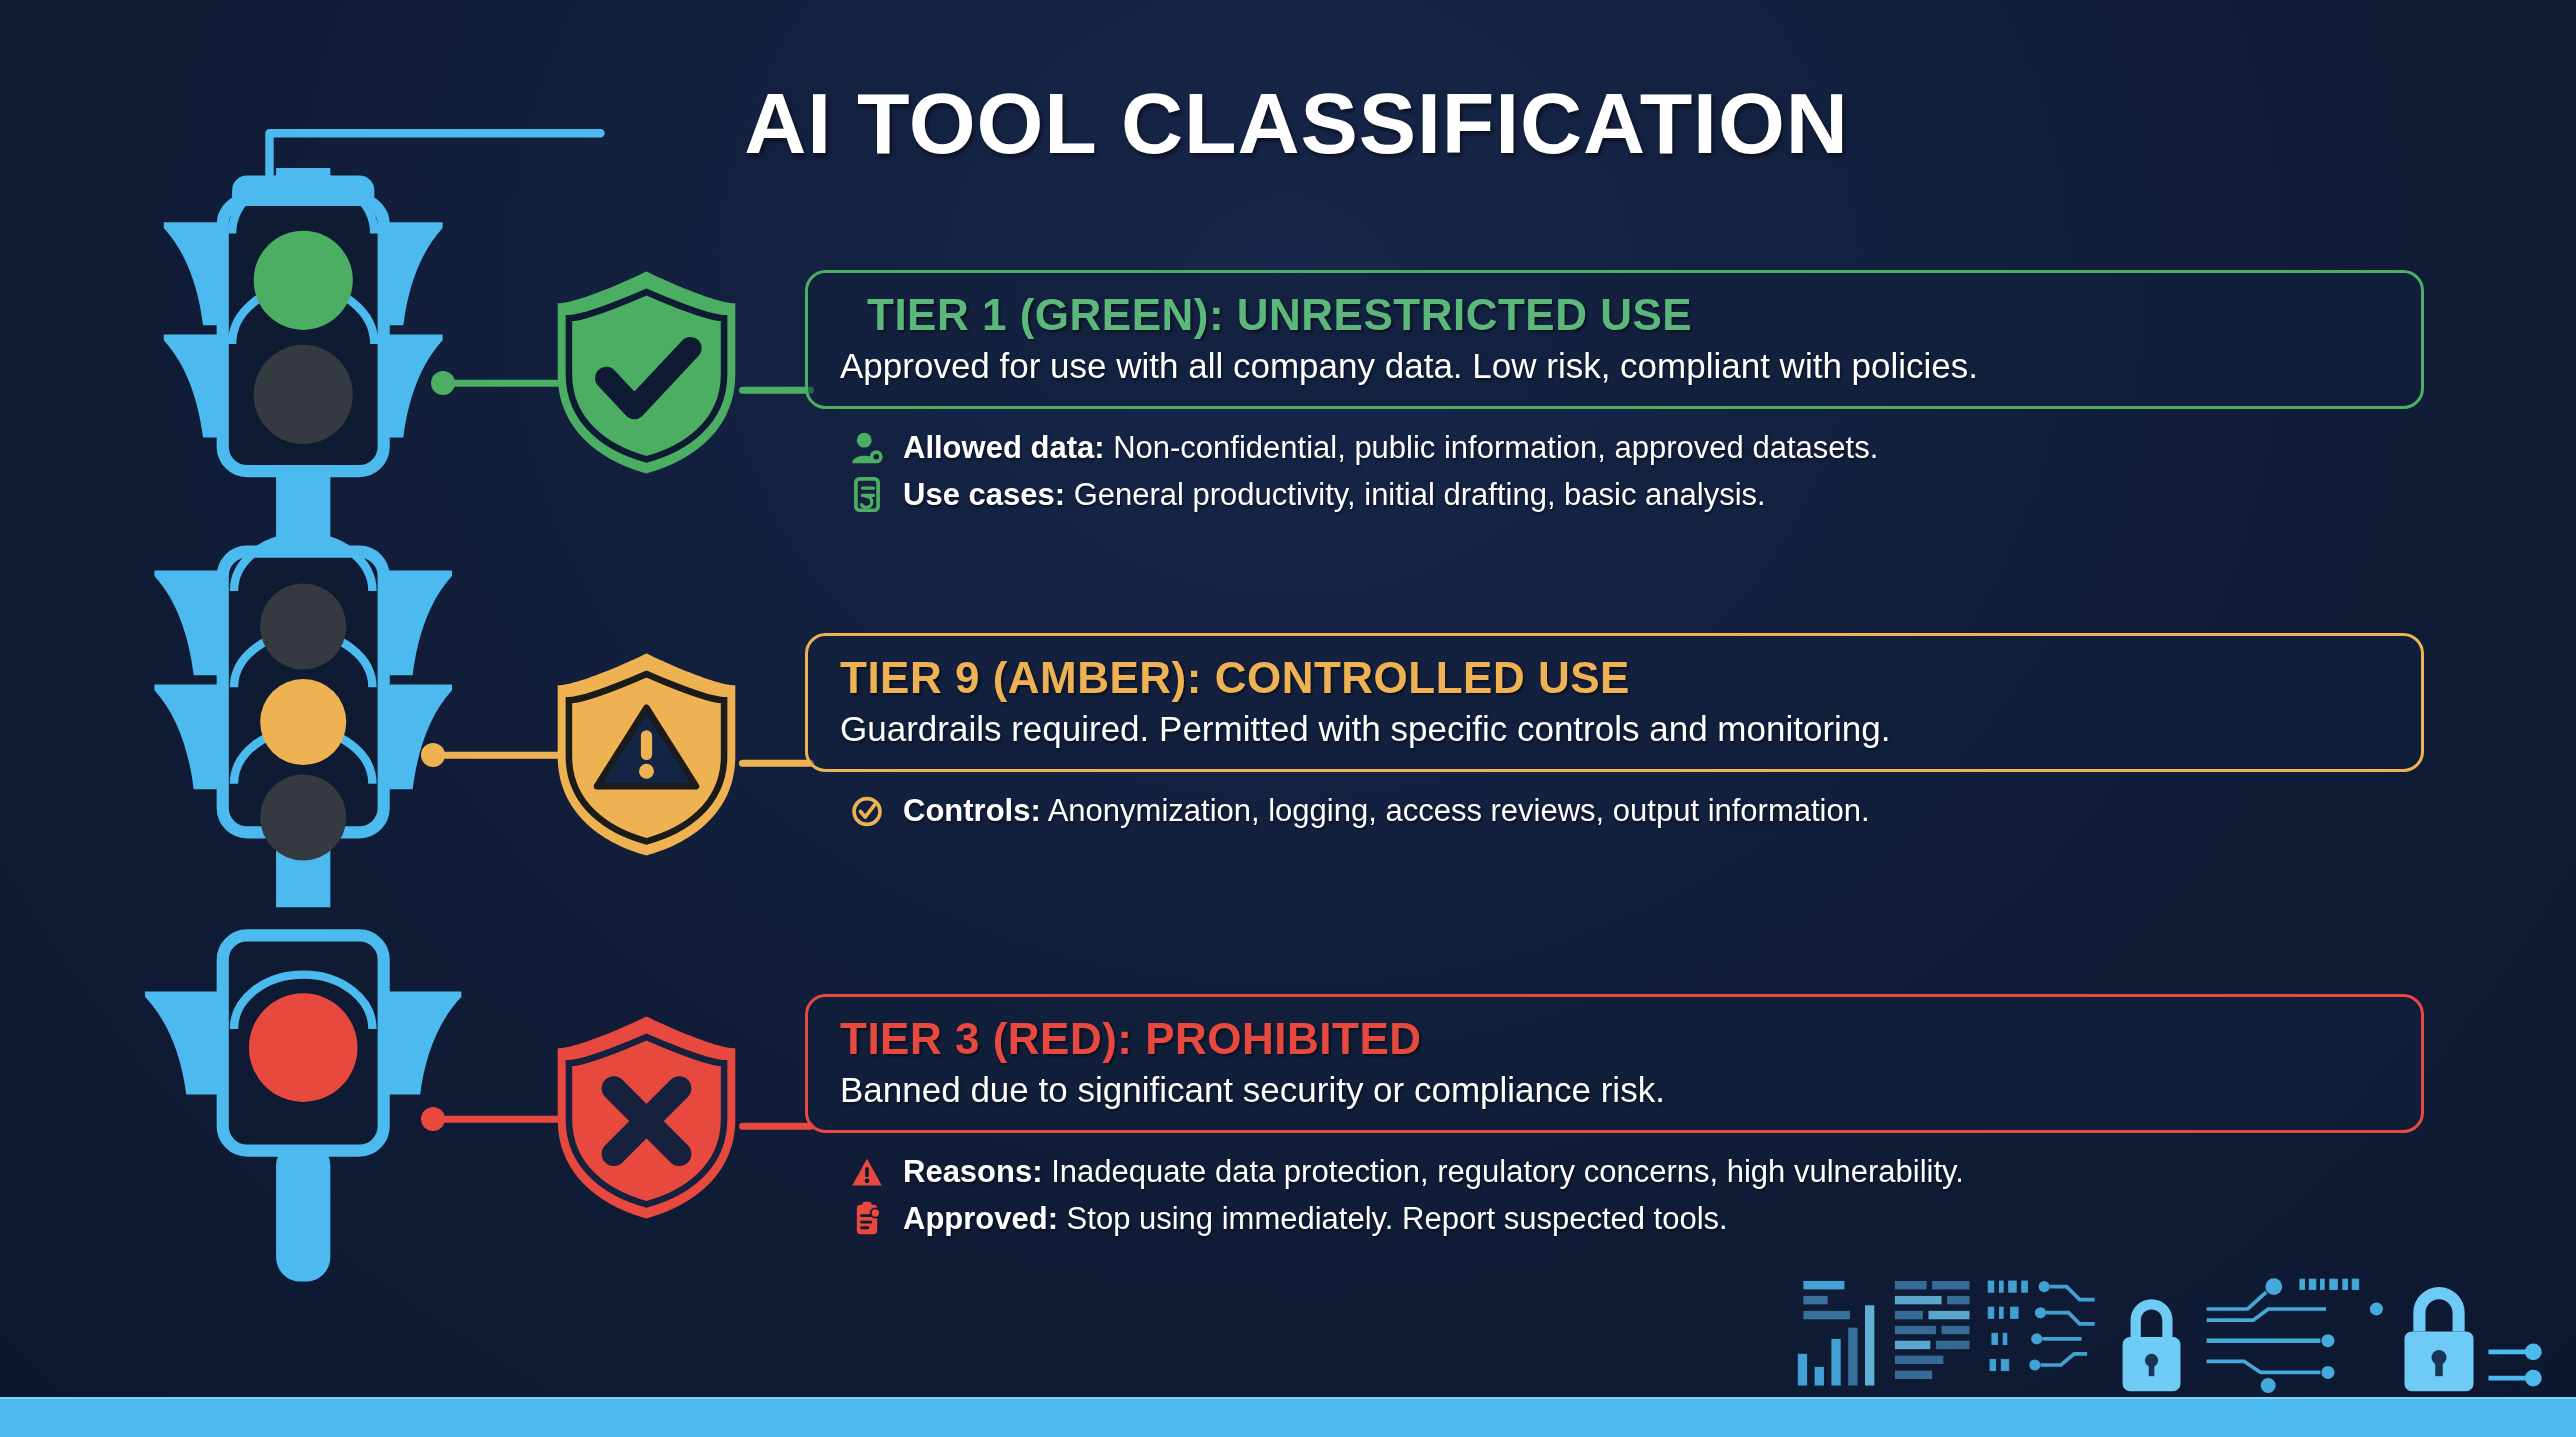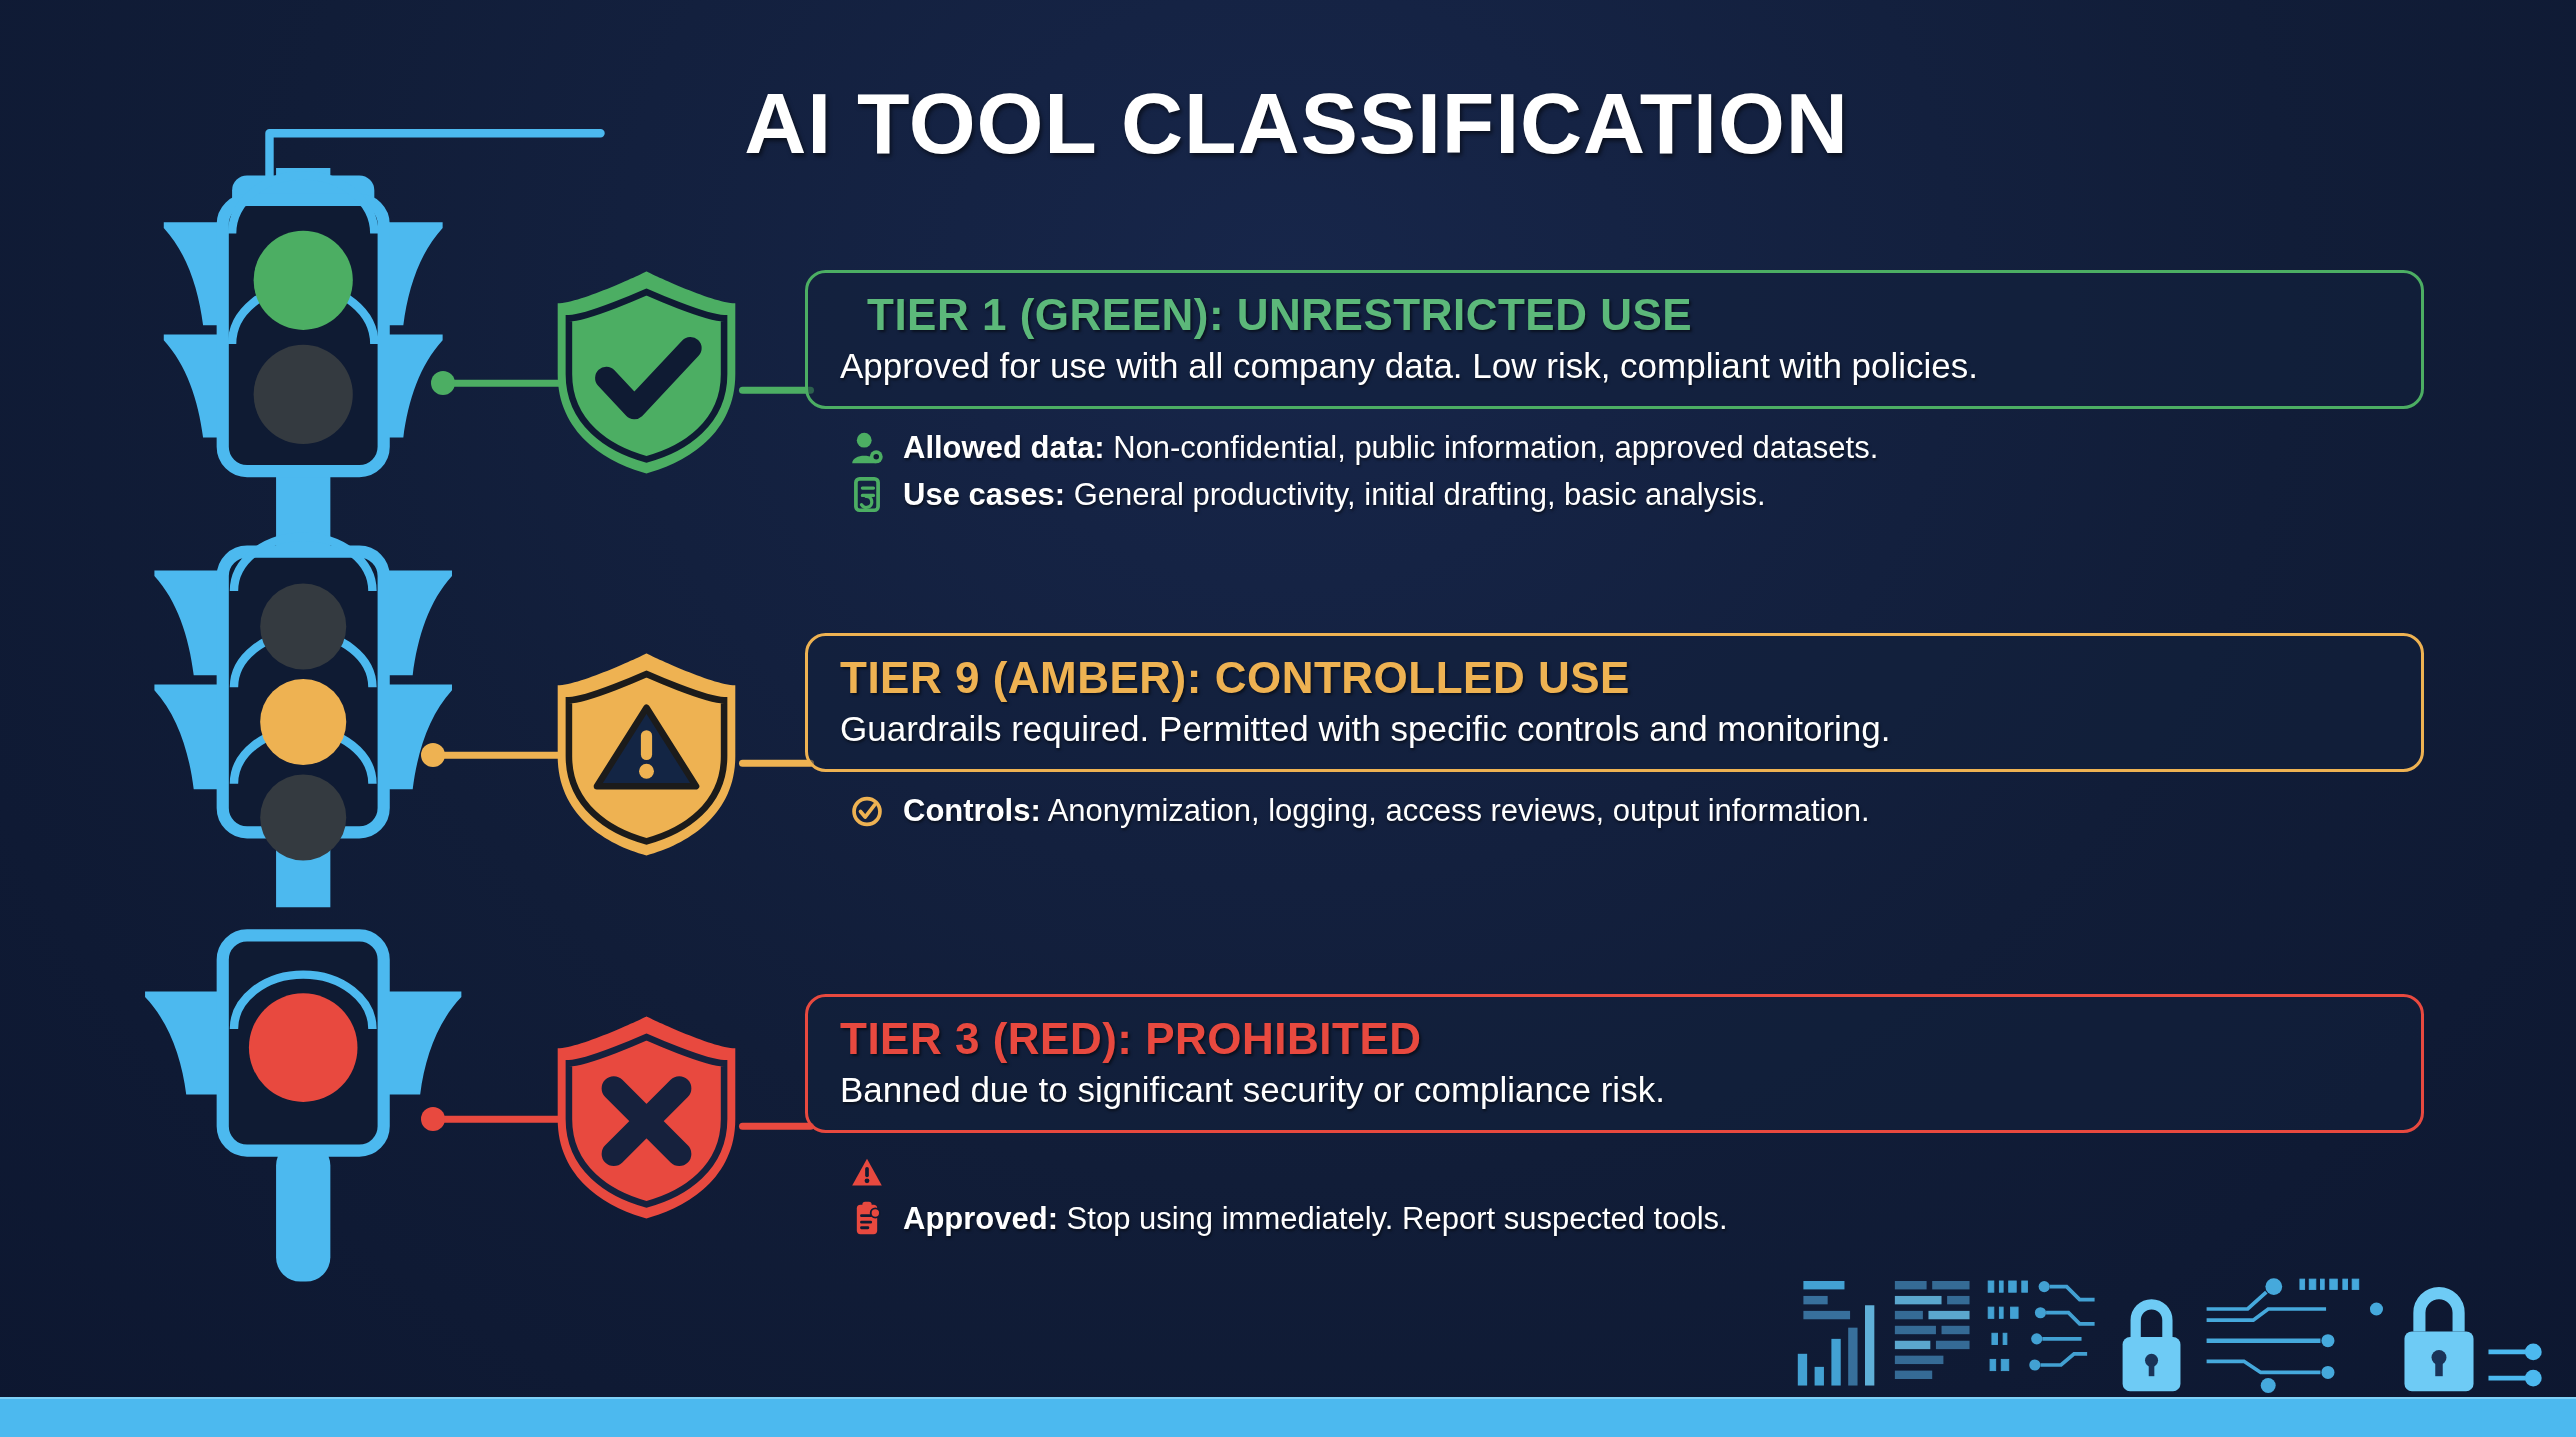--- a/index.html
+++ b/index.html
@@ -287,20 +287,23 @@
       <p>Banned due to significant security or compliance risk.</p>
     </div>
     <div class="bullets">
 
       <div class="bullet">
         <svg class="bicon" viewBox="0 0 36 40">
           <path d="M18 5 L34 34 L2 34 Z" fill="#e8493f"></path>
           <rect x="16" y="14" width="4" height="11" rx="2" fill="#0f1b33"></rect>
           <circle cx="18" cy="29" r="2.6" fill="#0f1b33"></circle>
         </svg>
+        <span class="btext">
+          <b>Reasons:</b><span> Inadequate data protection, regulatory concerns, high vulnerability.</span>
+        </span>
       </div>
 
       <div class="bullet">
         <svg class="bicon" viewBox="0 0 36 40">
           <rect x="7" y="5" width="22" height="32" rx="4" fill="#e8493f"></rect>
           <rect x="13" y="2" width="10" height="7" rx="3" fill="#e8493f"></rect>
           <path d="M12 17 h10 M12 24 h10 M12 30 h7" stroke="#0f1b33" stroke-width="3" stroke-linecap="round"></path>
           <circle cx="27" cy="14" r="5" fill="#e8493f" stroke="#0f1b33" stroke-width="2"></circle>
         </svg>
         <span class="btext">

